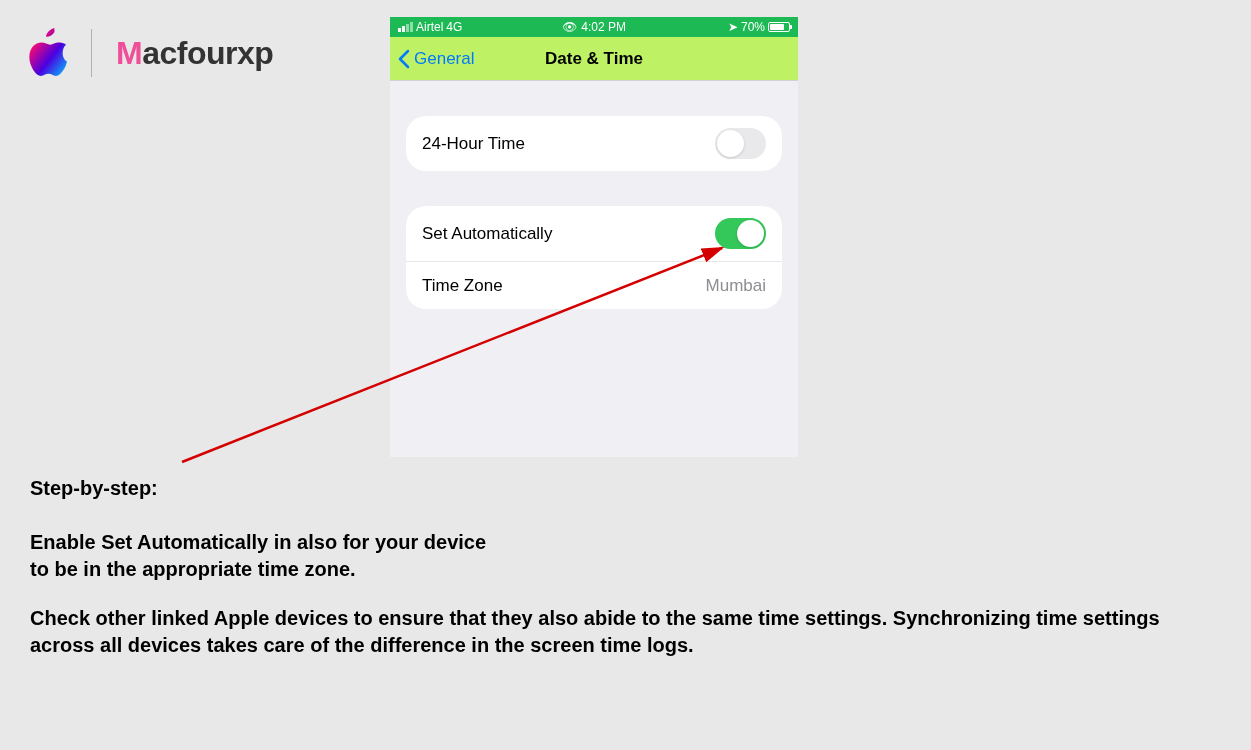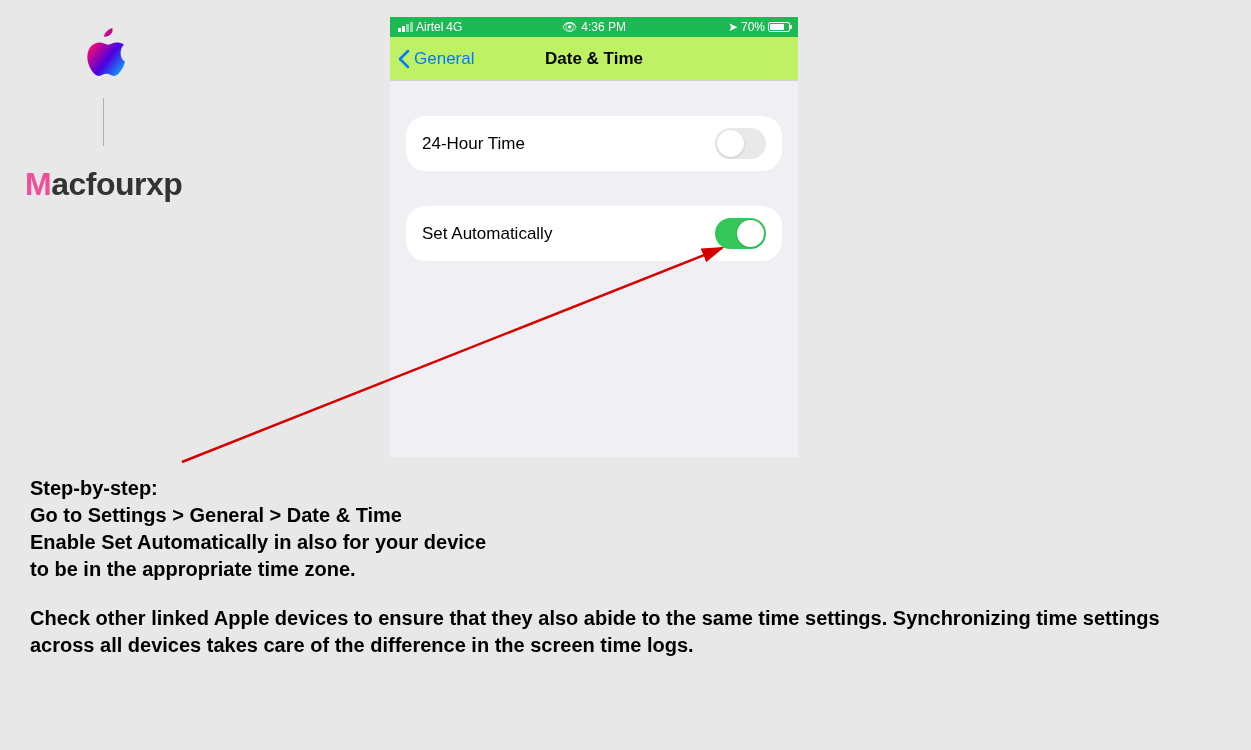--- a/index.html
+++ b/index.html
@@ -15,21 +15,20 @@
       position: relative;
       overflow: hidden;
     }
     .logo-container {
       position: absolute;
       top: 28px;
       left: 25px;
       display: flex;
       align-items: center;
       gap: 20px;
-      flex-direction: column;
     }
     .apple-logo {
       width: 42px;
       height: 50px;
       position: relative;
     }
     .apple-svg {
       width: 42px;
       height: 50px;
     }
@@ -268,21 +267,21 @@
         <span class="bar bar1"></span>
         <span class="bar bar2"></span>
         <span class="bar bar3"></span>
         <span class="bar bar4"></span>
       </span>
       <span>Airtel</span>
       <span>4G</span>
     </div>
     <div class="status-center">
       <span>👁</span>
-      <span>4:36 PM</span>
+      <span>4:02 PM</span>
     </div>
     <div class="status-right">
       <span>➤</span>
       <span>70%</span>
       <span class="battery">
         <span class="battery-fill"></span>
       </span>
     </div>
   </div>
 
@@ -306,34 +305,38 @@
       </div>
     </div>
 
     <div class="settings-group">
       <div class="settings-row">
         <span class="row-label">Set Automatically</span>
         <div class="toggle toggle-on">
           <div class="toggle-knob"></div>
         </div>
       </div>
+      <div class="settings-row">
+        <span class="row-label">Time Zone</span>
+        <span class="row-value">Mumbai</span>
+      </div>
     </div>
   </div>
 </div>
 
 <svg class="arrow-svg" viewBox="0 0 562 224">
   <defs>
     <marker id="arrowhead" markerWidth="10" markerHeight="10" refX="8" refY="3" orient="auto">
       <polygon points="0 0, 9 3, 0 6" fill="#d40000"></polygon>
     </marker>
   </defs>
   <line x1="5" y1="220" x2="545" y2="6" stroke="#d40000" stroke-width="2.5" marker-end="url(#arrowhead)"></line>
 </svg>
 
 <div class="article-text">
   <p>
     <span>Step-by-step:</span><br>
-    <span>Go to Settings &gt; General &gt; Date &amp; Time</span><br>
+    <br>
     <span>Enable Set Automatically in also for your device</span><br>
     <span>to be in the appropriate time zone.</span>
   </p>
   <p>Check other linked Apple devices to ensure that they also abide to the same time settings. Synchronizing time settings across all devices takes care of the difference in the screen time logs.</p>
 </div>
 
 </body></html>

